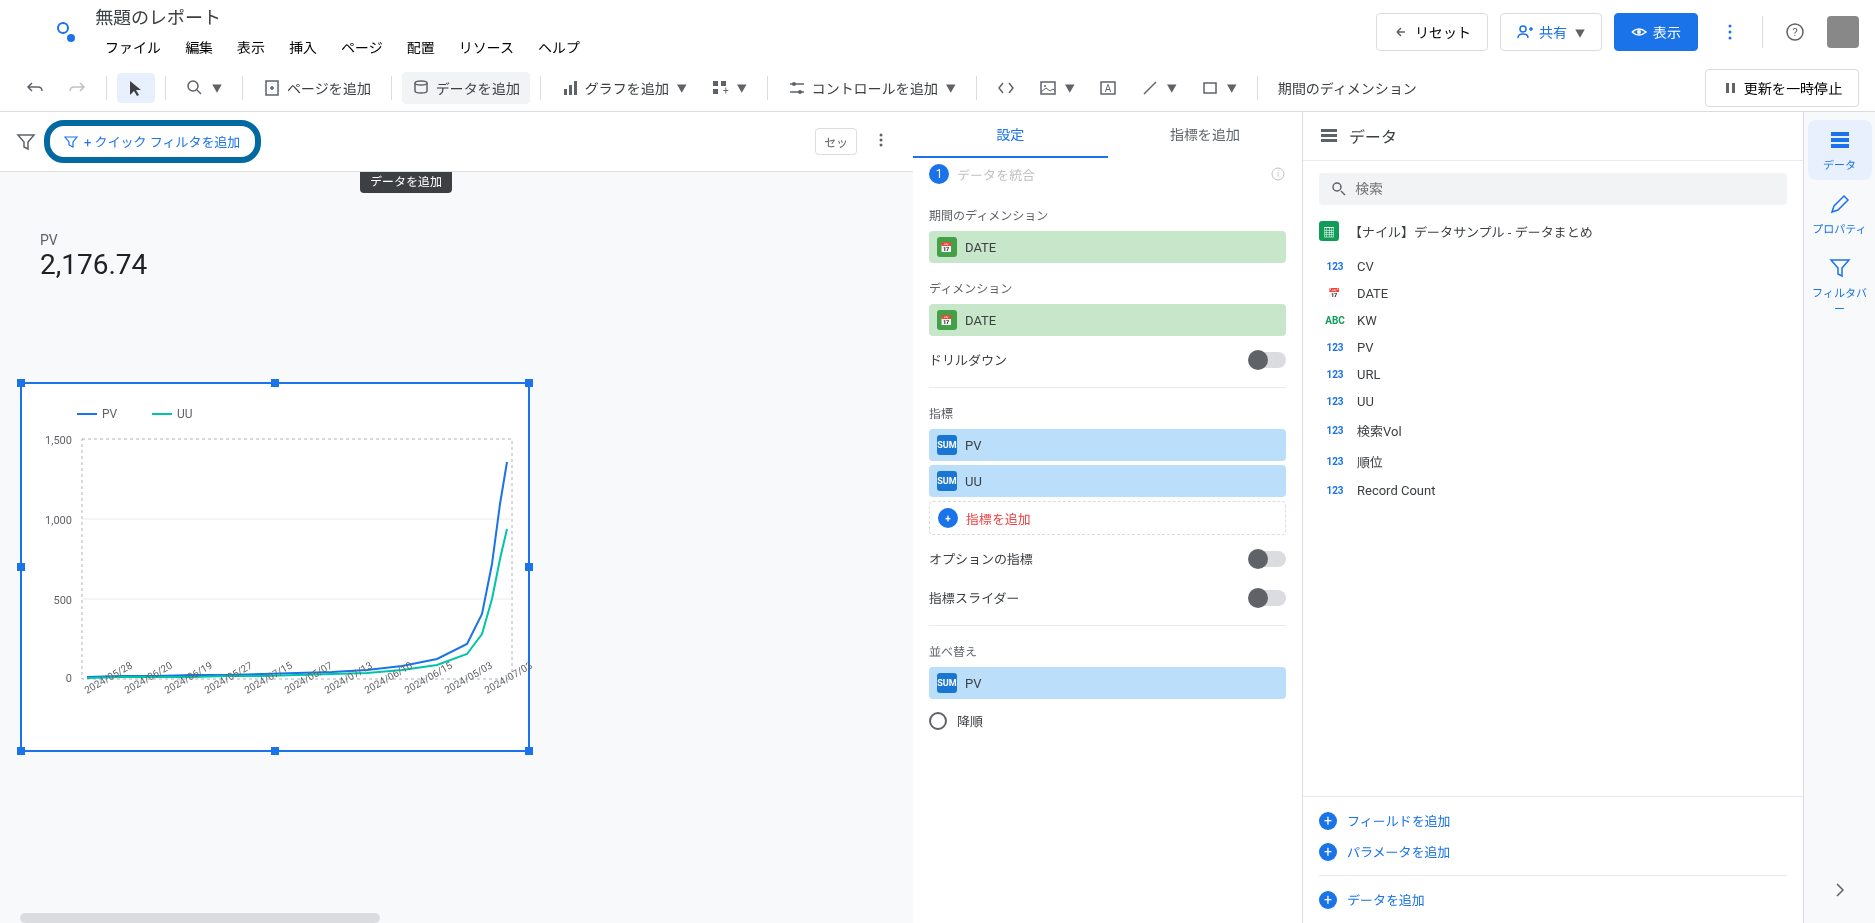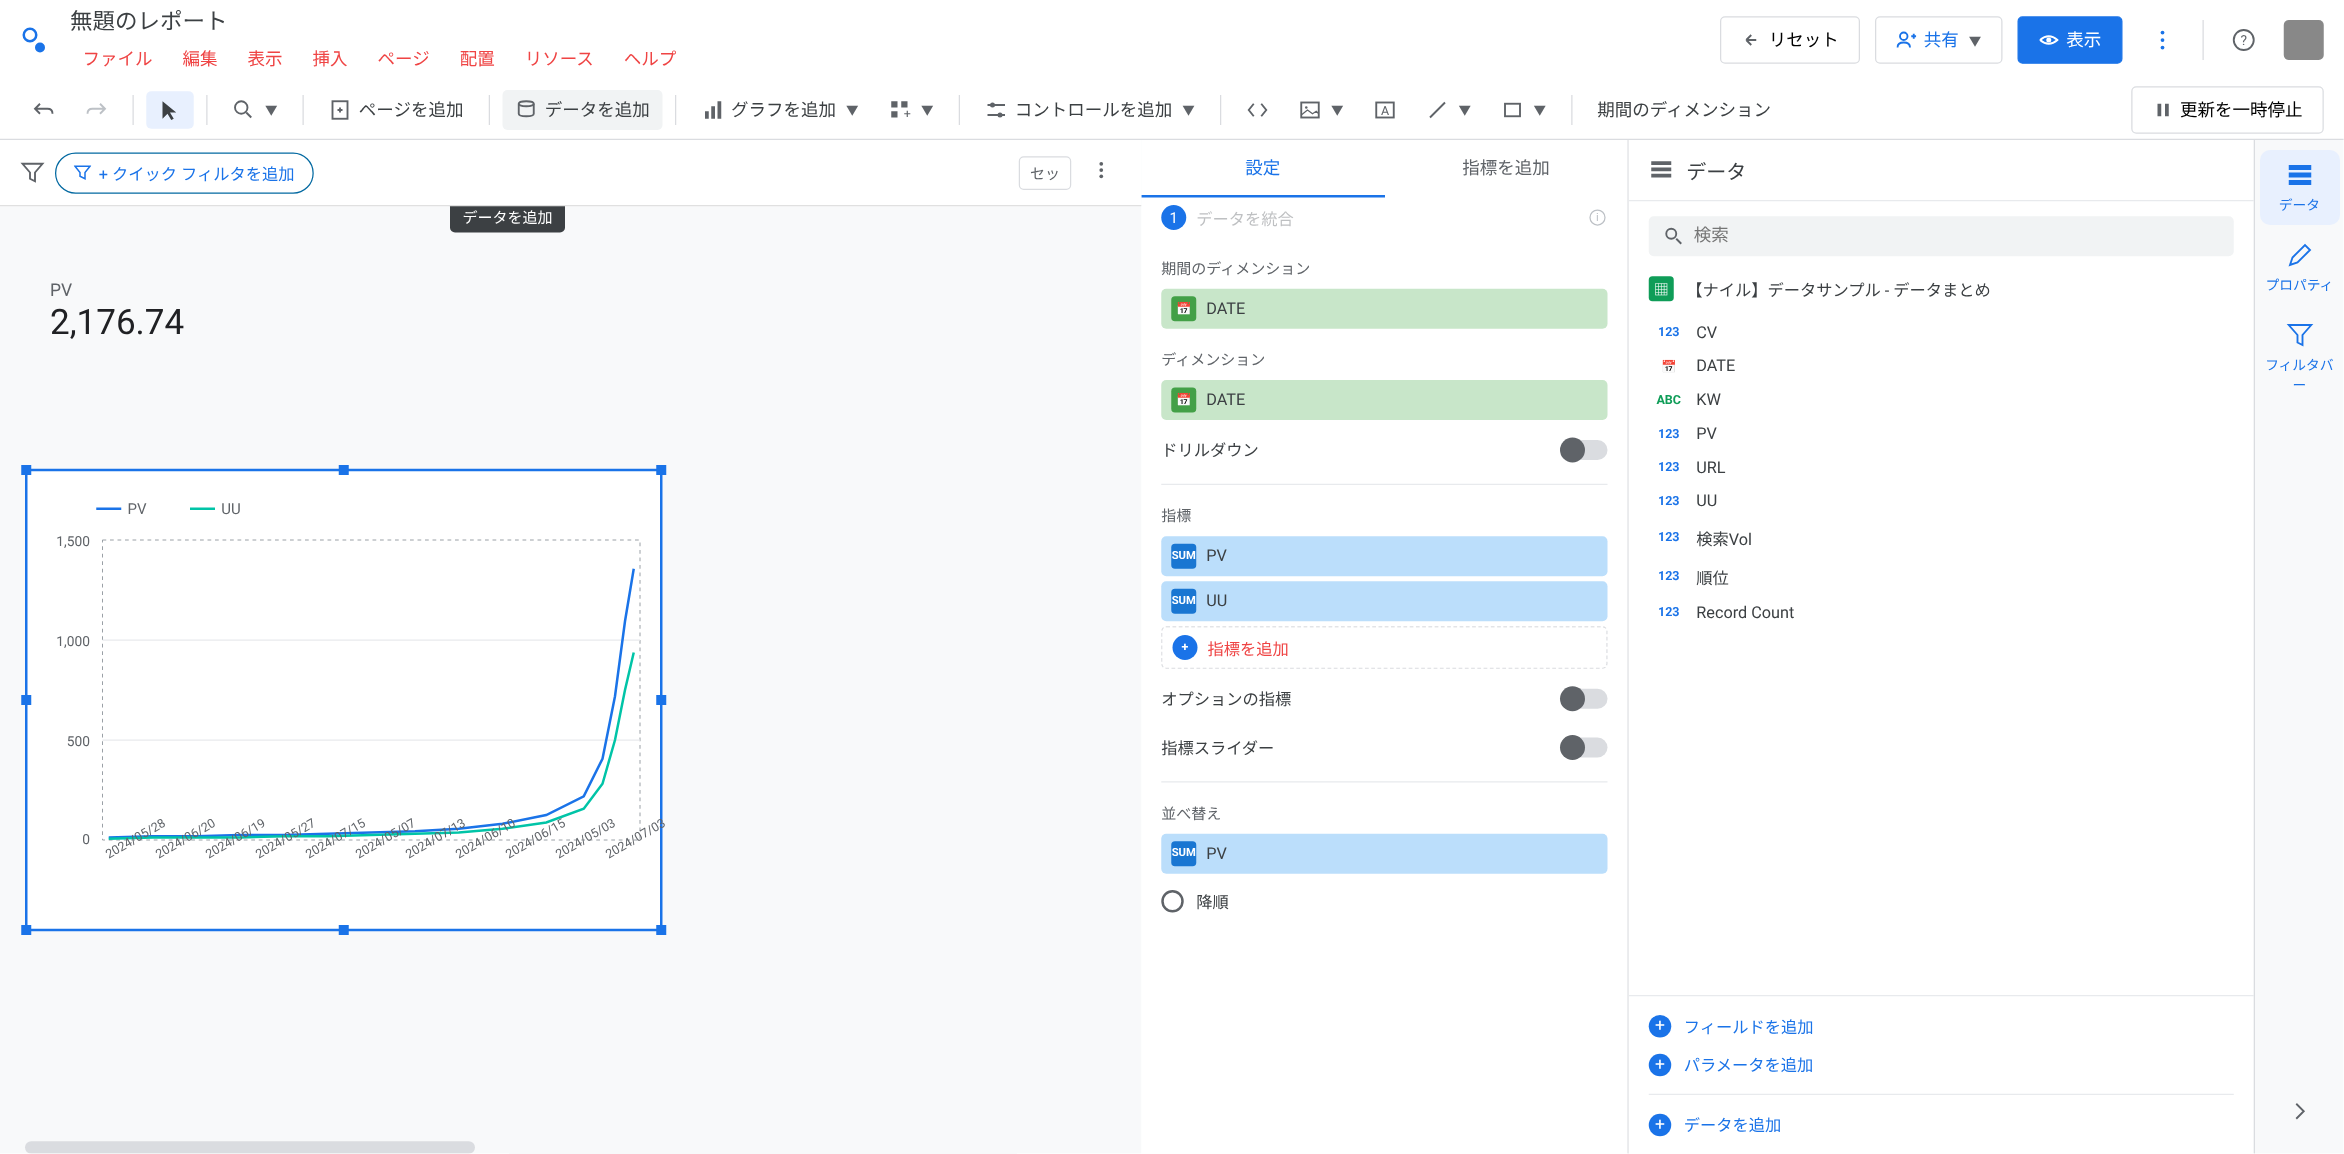--- a/index.html
+++ b/index.html
@@ -1,24 +1,24 @@
 <!DOCTYPE html>
 <html><head>
 <meta charset="utf-8">
 <style>
 * { box-sizing: border-box; margin: 0; padding: 0; font-family: 'Roboto', 'Noto Sans JP', Arial, sans-serif; }
 body { width: 1875px; height: 923px; overflow: hidden; background: #fff; color: #3c4043; font-size: 14px; }
 
 
-.header { display: flex; align-items: center; padding: 8px 16px; height: 64px; }
+.header { display: flex; align-items: center; padding: 8px 16px; height: 64px; margin-left: 39px; }
 .logo { width: 24px; height: 24px; margin-right: 16px; }
 .title-area { flex: 1; }
 .doc-title { font-size: 18px; color: #3c4043; margin-bottom: 4px; }
 .menubar { display: flex; gap: 4px; }
-.menu-item { padding: 4px 10px; font-size: 14px; color: #ef4444; cursor: pointer; border-radius: 4px; }
+.menu-item { padding: 4px 10px; font-size: 14px; color: #000000; cursor: pointer; border-radius: 4px; }
 .header-actions { display: flex; align-items: center; gap: 12px; }
 .btn { display: inline-flex; align-items: center; gap: 6px; padding: 8px 16px; border-radius: 4px; font-size: 14px; cursor: pointer; border: 1px solid #dadce0; background: #fff; }
 .btn-share { color: #1a73e8; }
 .btn-primary { background: #1a73e8; color: #fff; border-color: #1a73e8; }
 .icon-btn { width: 40px; height: 40px; border-radius: 50%; display: flex; align-items: center; justify-content: center; cursor: pointer; }
 .avatar { width: 32px; height: 32px; background: #888; border-radius: 4px; }
 .vsep { width: 1px; height: 32px; background: #dadce0; }
 
 
 .toolbar { display: flex; align-items: center; padding: 6px 16px; border-bottom: 1px solid #dadce0; gap: 4px; height: 48px; }
@@ -26,21 +26,21 @@
 .tool-btn.selected { background: #e8f0fe; }
 .tool-btn.active-hover { background: #f1f3f4; }
 .tool-sep { width: 1px; height: 24px; background: #dadce0; margin: 0 6px; }
 .toolbar-right { margin-left: auto; display: flex; align-items: center; gap: 8px; }
 .dropdown-caret { font-size: 10px; color: #5f6368; margin-left: 2px; }
 
 
 .main { display: flex; height: calc(100% - 112px); overflow: hidden; }
 .canvas-area { flex: 1; position: relative; background: #f8f9fa; display: flex; flex-direction: column; }
 .canvas-toolbar { display: flex; align-items: center; padding: 8px 16px; gap: 8px; background: #fff; border-bottom: 1px solid #e0e0e0; }
-.filter-pill { display: inline-flex; align-items: center; gap: 6px; padding: 6px 14px; border: 1px solid #0369a1; border-radius: 20px; font-size: 13px; color: #5f6368; cursor: pointer; }
+.filter-pill { display: inline-flex; align-items: center; gap: 6px; padding: 6px 14px; border: 6px solid #0369a1; border-radius: 20px; font-size: 13px; color: #5f6368; cursor: pointer; }
 .canvas-content { flex: 1; position: relative; overflow: hidden; padding: 20px 30px; }
 .tooltip { position: absolute; background: #3c4043; color: #fff; padding: 4px 10px; border-radius: 4px; font-size: 12px; top: -4px; left: 360px; z-index: 10; }
 
 
 .scorecard { position: absolute; top: 60px; left: 40px; }
 .scorecard-label { font-size: 14px; color: #5f6368; }
 .scorecard-value { font-size: 28px; color: #202124; }
 
 .chart-container { position: absolute; top: 210px; left: 20px; width: 510px; height: 370px; border: 2px solid #1a73e8; background: #fff; }
 .sel-handle { position: absolute; width: 8px; height: 8px; background: #1a73e8; }

